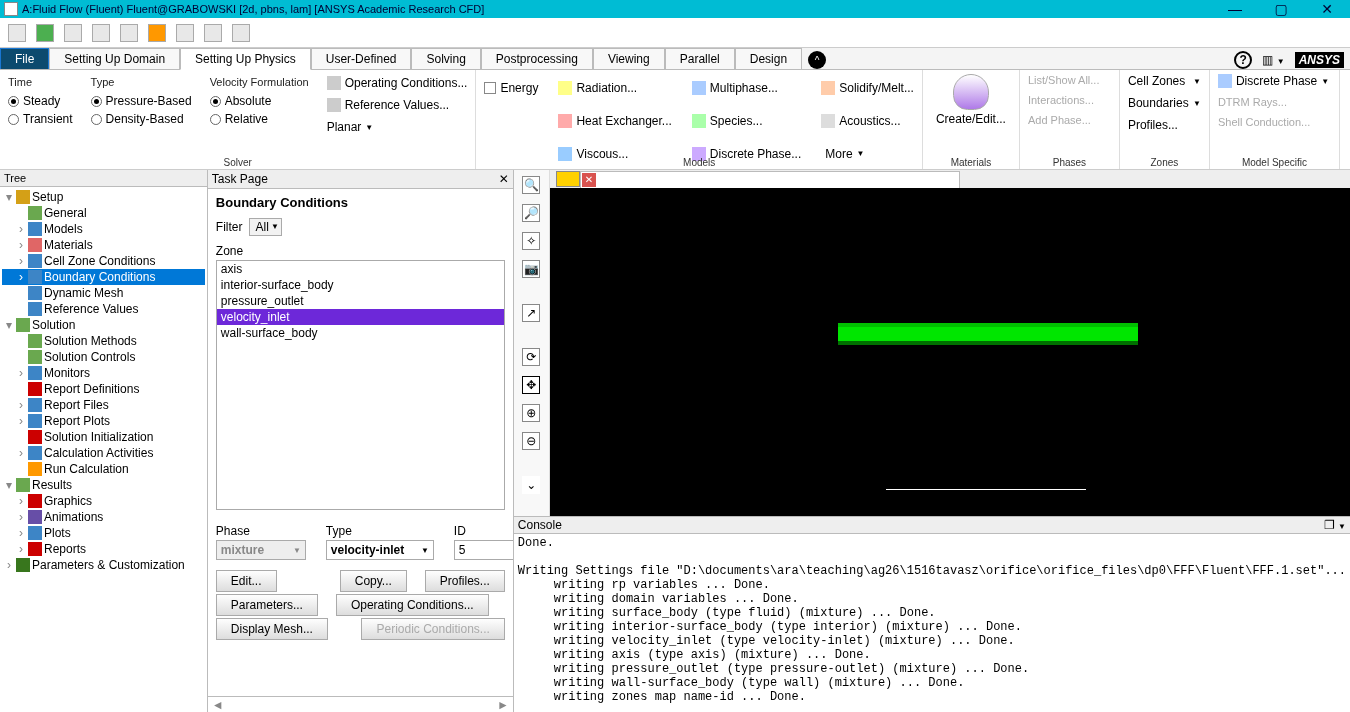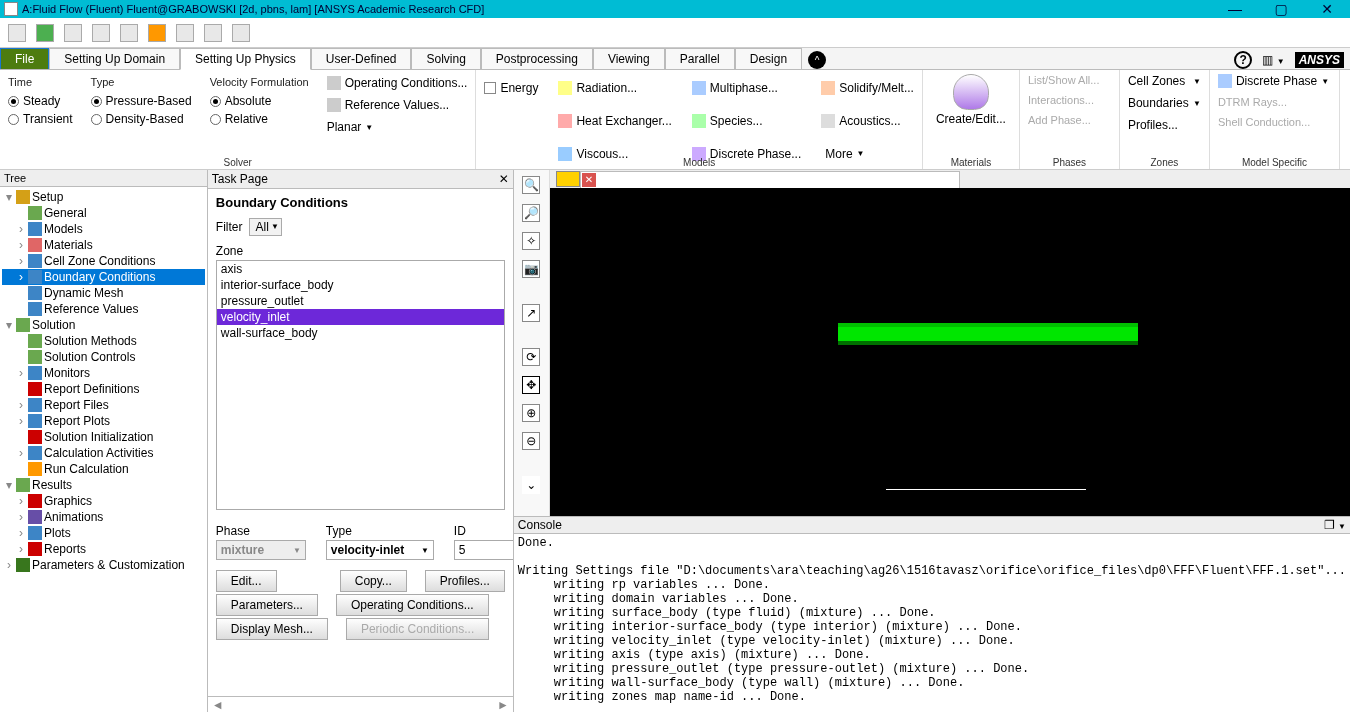--- a/index.html
+++ b/index.html
@@ -14,21 +14,21 @@
 
 
 .toolstrip { height:30px; background:#fff; display:flex; align-items:center; padding-left:8px; gap:10px; border-bottom:1px solid #ccc;}
 .toolstrip .tbtn { width:18px; height:18px; background:#e8e8e8; border:1px solid #aaa; }
 .toolstrip .tbtn.orange { background:#ff9800; }
 .toolstrip .tbtn.green { background:#4caf50; }
 
 
 .menutabs { height:22px; background:#f4f4f4; display:flex; align-items:flex-end; border-bottom:1px solid #bbb; }
 .menutabs .tab { padding:3px 14px; border:1px solid #bbb; border-bottom:none; margin-right:0; cursor:pointer; background:#f8f8f8;}
-.menutabs .tab.file { background:#4d7c0f; color:#fff; border-color:#1976d2;}
+.menutabs .tab.file { background:#0c4a6e; color:#fff; border-color:#1976d2;}
 .menutabs .tab.active { background:#fff; border-bottom:1px solid #fff; position:relative; top:1px;}
 .menutabs .circle { width:18px; height:18px; border-radius:50%; background:#000; color:#fff; display:flex; align-items:center; justify-content:center; margin-left:6px; font-size:10px;}
 .menutabs .spacer { flex:1; }
 .menutabs .right { display:flex; align-items:center; gap:10px; padding-right:6px;}
 .menutabs .help { width:18px; height:18px; border:2px solid #000; border-radius:50%; display:flex; align-items:center; justify-content:center; font-weight:bold;}
 .menutabs .ansys { font-weight:bold; font-style:italic; background:#000; color:#fff; padding:1px 4px; font-size:12px;}
 
 
 .ribbon { height:100px; background:#fff; display:flex; border-bottom:1px solid #ccc; }
 .rgroup { border-right:1px solid #ddd; padding:4px 8px 2px 8px; display:flex; flex-direction:column; position:relative; }
@@ -483,21 +483,21 @@
       <div class="btnrow">
         <div class="btn">Edit...</div>
         <div style="flex:1"></div>
         <div class="btn">Copy...</div>
         <div class="btn">Profiles...</div>
       </div>
       <div class="btnrow" style="margin-top:2px;">
         <div class="btn">Parameters...</div>
         <div class="btn">Operating Conditions...</div>
       </div>
-      <div class="btnrow" style="margin-top:2px;">
+      <div class="btnrow" style="margin-top:2px;justify-content:space-between;">
         <div class="btn">Display Mesh...</div>
         <div class="btn dis">Periodic Conditions...</div>
       </div>
     </div>
     <div class="tp-scroll">
         <span>◄</span>
         <span>►</span>
       </div>
   </div>
 

